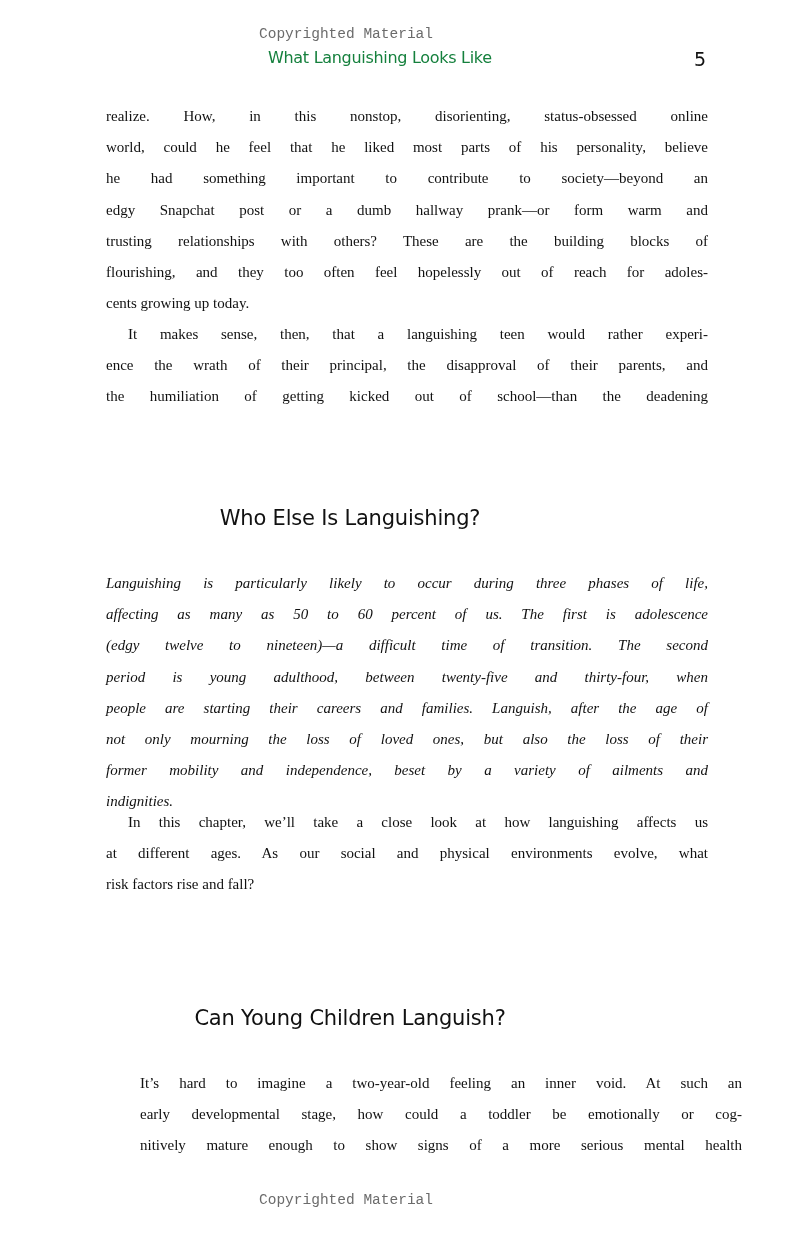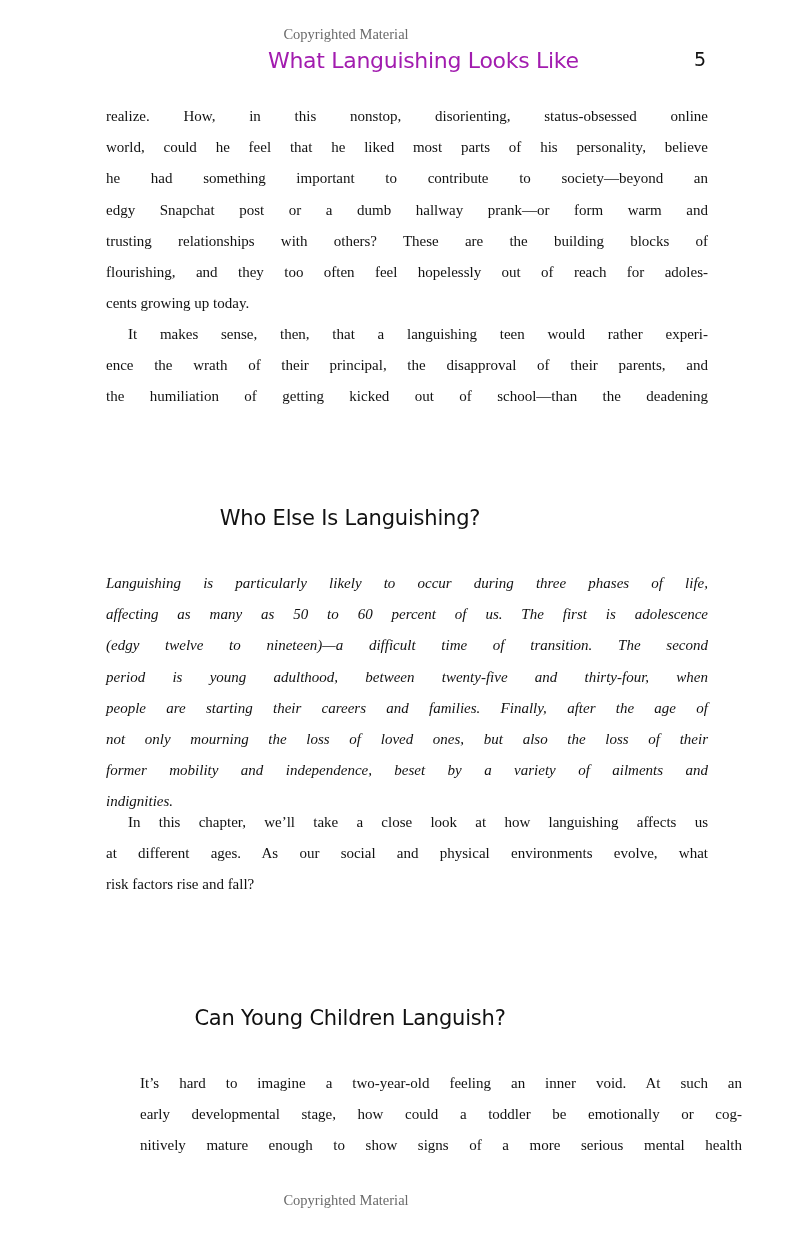--- a/index.html
+++ b/index.html
@@ -1,25 +1,25 @@
 <!DOCTYPE html>
 <html><head>
 <meta charset="utf-8">
 <style>
   html, body { margin: 0; padding: 0; background: #ffffff; }
   body { width: 800px; height: 1235px; position: relative; overflow: hidden; }
   .watermark {
     position: absolute; left: 0; width: 692px; text-align: center;
-    font-family: Liberation Serif, serif; font-size: 14.5px; color: #6b6b6b;
+    font-family: Liberation Mono, monospace; font-size: 14.5px; color: #6b6b6b;
   }
   #wm-top { top: 26px; }
   #wm-bottom { top: 1192px; }
   .running-head {
     position: absolute; top: 48px; left: 268px;
-    font-family: "DejaVu Sans", sans-serif; font-size: 22px; color: #a21caf; letter-spacing: -0.3px;
+    font-family: "DejaVu Sans", sans-serif; font-size: 16px; color: #15803d; letter-spacing: -0.3px;
   }
   .page-num {
     position: absolute; top: 48px; left: 694px;
     font-family: "DejaVu Sans", sans-serif; font-size: 19px; color: #111;
   }
   .body-text {
     position: absolute; left: 106px; width: 602px;
     font-family: "Liberation Serif", serif; font-size: 15px; color: #111;
   }
   .line {
@@ -57,21 +57,21 @@
   <span class="line">the humiliation of getting kicked out of school—than the deadening</span>
 </div>
 
 <div class="heading" style="top:506px;">Who Else Is Languishing?</div>
 
 <div class="body-text" style="top:568px;font-style:italic;">
   <span class="line">Languishing is particularly likely to occur during three phases of life,</span>
   <span class="line">affecting as many as 50 to 60 percent of us. The first is adolescence</span>
   <span class="line">(edgy twelve to nineteen)—a difficult time of transition. The second</span>
   <span class="line">period is young adulthood, between twenty-five and thirty-four, when</span>
-  <span class="line">people are starting their careers and families. Finally, after the age of</span>
+  <span class="line">people are starting their careers and families. Languish, after the age of</span>
   <span class="line">not only mourning the loss of loved ones, but also the loss of their</span>
   <span class="line">former mobility and independence, beset by a variety of ailments and</span>
   <span class="line last">indignities.</span>
 </div>
 
 <div class="body-text" style="top:807px;">
   <span class="line indent">In this chapter, we’ll take a close look at how languishing affects us</span>
   <span class="line">at different ages. As our social and physical environments evolve, what</span>
   <span class="line last">risk factors rise and fall?</span>
 </div>

